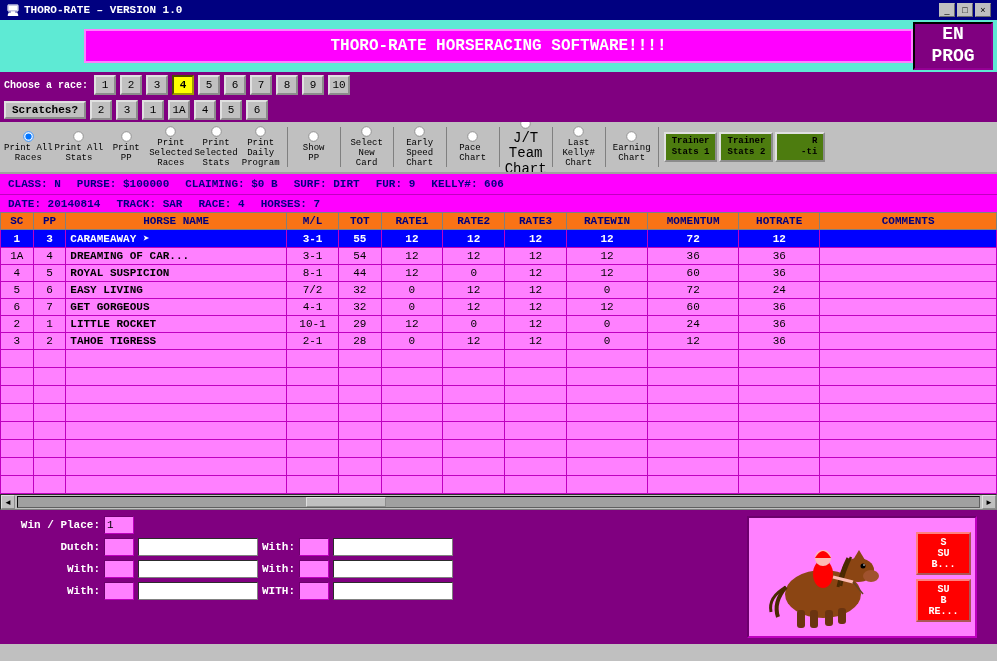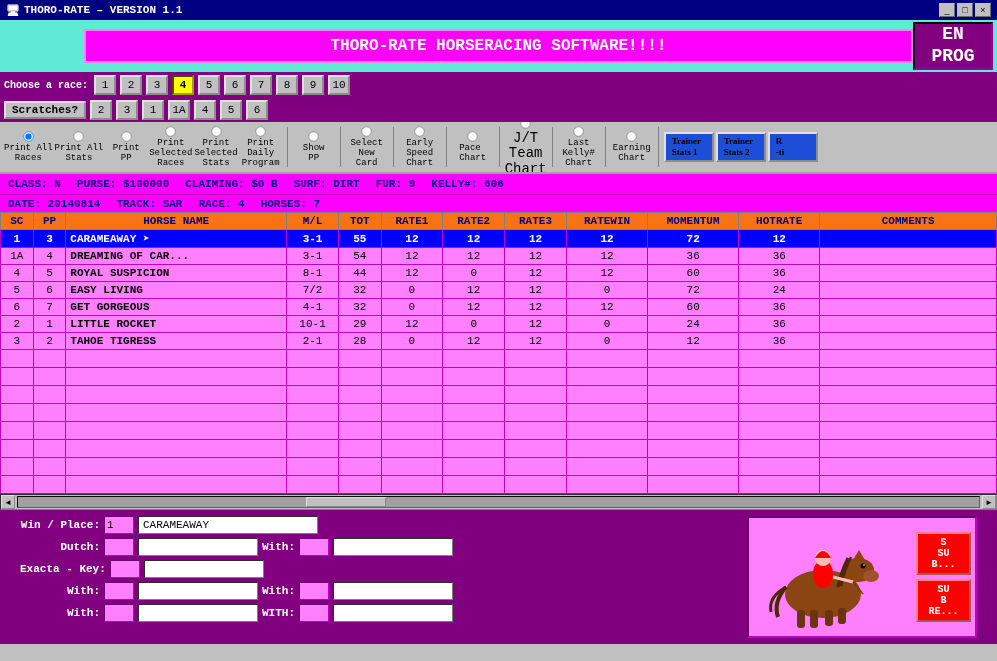--- a/index.html
+++ b/index.html
@@ -135,29 +135,29 @@
       line-height: 1.1;
     }
     .radio-group input[type=radio] { margin: 0 0 1px 0; transform: scale(0.8); }
     .toolbar-sep {
       width: 1px;
       background: #808080;
       height: 40px;
       margin: 0 3px;
     }
     .toolbar-btn {
-      background: #1d4ed8;
+      background: #4d7c0f;
       border: 2px outset #e0e0e0;
       padding: 2px 6px;
       font-size: 10px;
       cursor: pointer;
-      font-family: Liberation Serif, serif;
+      font-family: Liberation Mono, monospace;
       font-weight: bold;
       min-width: 50px;
-      text-align: left;
+      text-align: right;
     }
 
     
     .info-bar {
       background: #ff00ff;
       color: #000080;
       font-weight: bold;
       font-size: 11px;
       padding: 3px 8px;
       height: 20px;
@@ -350,21 +350,21 @@
     .empty-rows td {
       height: 18px;
     }
   </style>
 </head>
 <body>
 
 <div class="title-bar">
   <div class="title-bar-left">
     <span>🖥</span>
-    <span>THORO-RATE – VERSION 1.1</span>
+    <span>THORO-RATE – VERSION 1.0</span>
   </div>
   <div class="title-bar-controls">
     <button class="title-btn">_</button>
     <button class="title-btn">□</button>
     <button class="title-btn">×</button>
   </div>
 </div>
 
 <div class="app-header">
   <div style="width:80px;"></div>
@@ -722,37 +722,31 @@
   </div>
   <button class="scroll-btn">►</button>
 </div>
 
 <div class="bottom-section">
   <div class="bottom-left">
 
     <div class="form-row">
       <span class="form-label">Win / Place:</span>
       <input class="form-input-small active" value="1" style="">
-      <input class="form-input-large" value="CARAMEAWAY" style="">
     </div>
 
     <div class="form-row">
       <span class="form-label">Dutch:</span>
       <input class="form-input-small" value="" style="">
       <input class="form-input-med" value="" style="">
       <span class="with-label">With:</span>
       <input class="form-input-small" value="" style="">
       <input class="form-input-med" value="" style="">
     </div>
 
-    <div class="form-row">
-      <span class="form-label">Exacta - Key:</span>
-      <input class="form-input-small" value="" style="">
-      <input class="form-input-med" value="" style="">
-    </div>
 
     <div class="form-row">
       <span class="form-label">With:</span>
       <input class="form-input-small" value="" style="">
       <input class="form-input-med" value="" style="">
       <span class="with-label">With:</span>
       <input class="form-input-small" value="" style="">
       <input class="form-input-med" value="" style="">
     </div>
 

